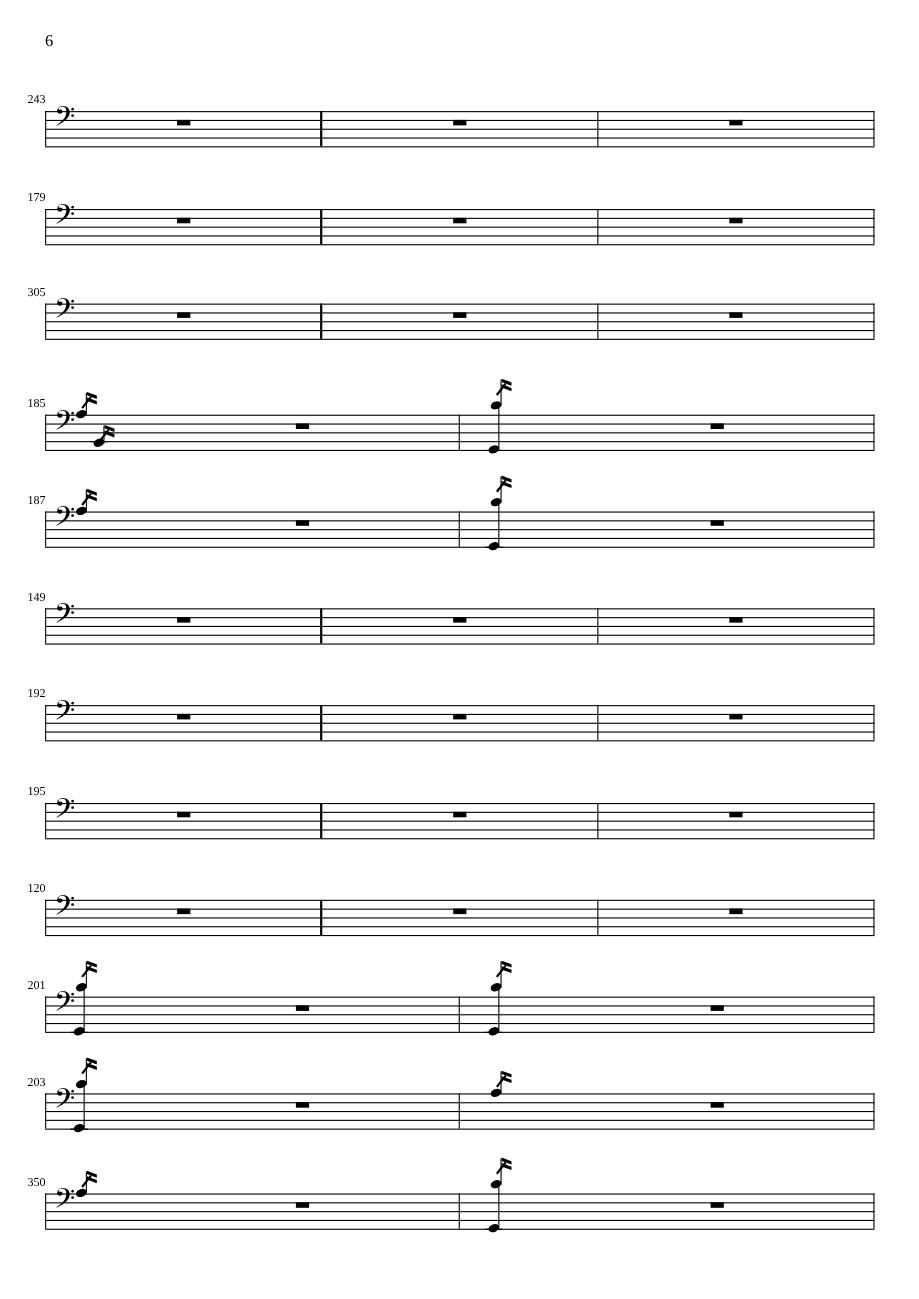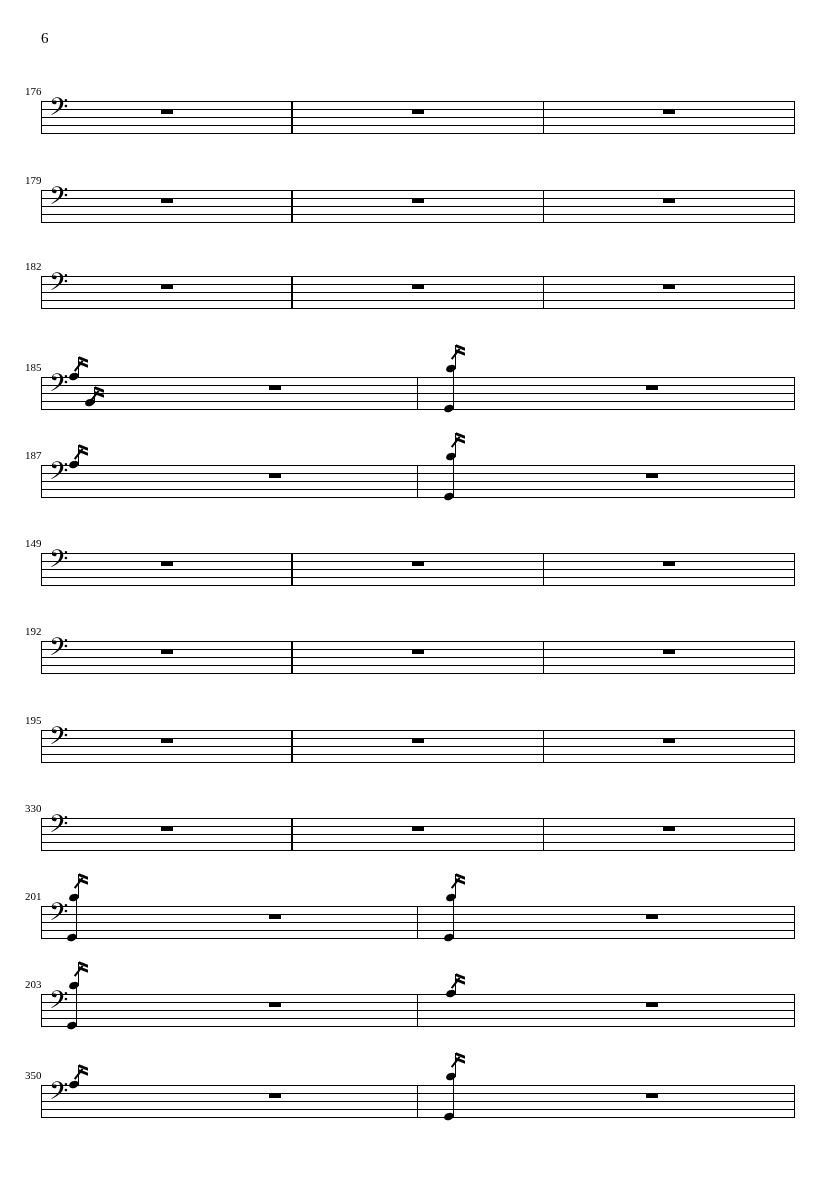--- a/index.html
+++ b/index.html
@@ -121,21 +121,21 @@
 </style>
 </head>
 <body>
 
 <div class="page">
 
   <div class="page-number">6</div>
 
   <div id="systems-root">
       <div class="system" style="top: 101px; width: 835px; height: 40px;">
-        <div class="measure-number" style="left: 25px;">176</div>
+        <div class="measure-number" style="left: 25px;">243</div>
         <div class="staff" style="width: 754px;">
           <div class="staff-line" style="top: 0px; width: 754px;"></div>
           <div class="staff-line" style="top: 8px; width: 754px;"></div>
           <div class="staff-line" style="top: 16px; width: 754px;"></div>
           <div class="staff-line" style="top: 24px; width: 754px;"></div>
           <div class="staff-line" style="top: 32px; width: 754px;"></div>
           <div class="clef">𝄢</div>
           <div class="barline" style="left: 0px;"></div>
           <div class="barline" style="left: 250.333px;"></div>
           <div class="rest" style="left: 119.667px; top: 8px;"></div>
@@ -157,21 +157,21 @@
           <div class="barline" style="left: 0px;"></div>
           <div class="barline" style="left: 250.333px;"></div>
           <div class="rest" style="left: 119.667px; top: 8px;"></div>
           <div class="barline" style="left: 501.667px;"></div>
           <div class="rest" style="left: 371px; top: 8px;"></div>
           <div class="barline" style="left: 753px;"></div>
           <div class="rest" style="left: 622.333px; top: 8px;"></div>
         </div>
       </div>
       <div class="system" style="top: 276px; width: 835px; height: 40px;">
-        <div class="measure-number" style="left: 25px;">182</div>
+        <div class="measure-number" style="left: 25px;">305</div>
         <div class="staff" style="width: 754px;">
           <div class="staff-line" style="top: 0px; width: 754px;"></div>
           <div class="staff-line" style="top: 8px; width: 754px;"></div>
           <div class="staff-line" style="top: 16px; width: 754px;"></div>
           <div class="staff-line" style="top: 24px; width: 754px;"></div>
           <div class="staff-line" style="top: 32px; width: 754px;"></div>
           <div class="clef">𝄢</div>
           <div class="barline" style="left: 0px;"></div>
           <div class="barline" style="left: 250.333px;"></div>
           <div class="rest" style="left: 119.667px; top: 8px;"></div>
@@ -303,21 +303,21 @@
           <div class="barline" style="left: 0px;"></div>
           <div class="barline" style="left: 250.333px;"></div>
           <div class="rest" style="left: 119.667px; top: 8px;"></div>
           <div class="barline" style="left: 501.667px;"></div>
           <div class="rest" style="left: 371px; top: 8px;"></div>
           <div class="barline" style="left: 753px;"></div>
           <div class="rest" style="left: 622.333px; top: 8px;"></div>
         </div>
       </div>
       <div class="system" style="top: 818px; width: 835px; height: 40px;">
-        <div class="measure-number" style="left: 25px;">330</div>
+        <div class="measure-number" style="left: 25px;">120</div>
         <div class="staff" style="width: 754px;">
           <div class="staff-line" style="top: 0px; width: 754px;"></div>
           <div class="staff-line" style="top: 8px; width: 754px;"></div>
           <div class="staff-line" style="top: 16px; width: 754px;"></div>
           <div class="staff-line" style="top: 24px; width: 754px;"></div>
           <div class="staff-line" style="top: 32px; width: 754px;"></div>
           <div class="clef">𝄢</div>
           <div class="barline" style="left: 0px;"></div>
           <div class="barline" style="left: 250.333px;"></div>
           <div class="rest" style="left: 119.667px; top: 8px;"></div>

